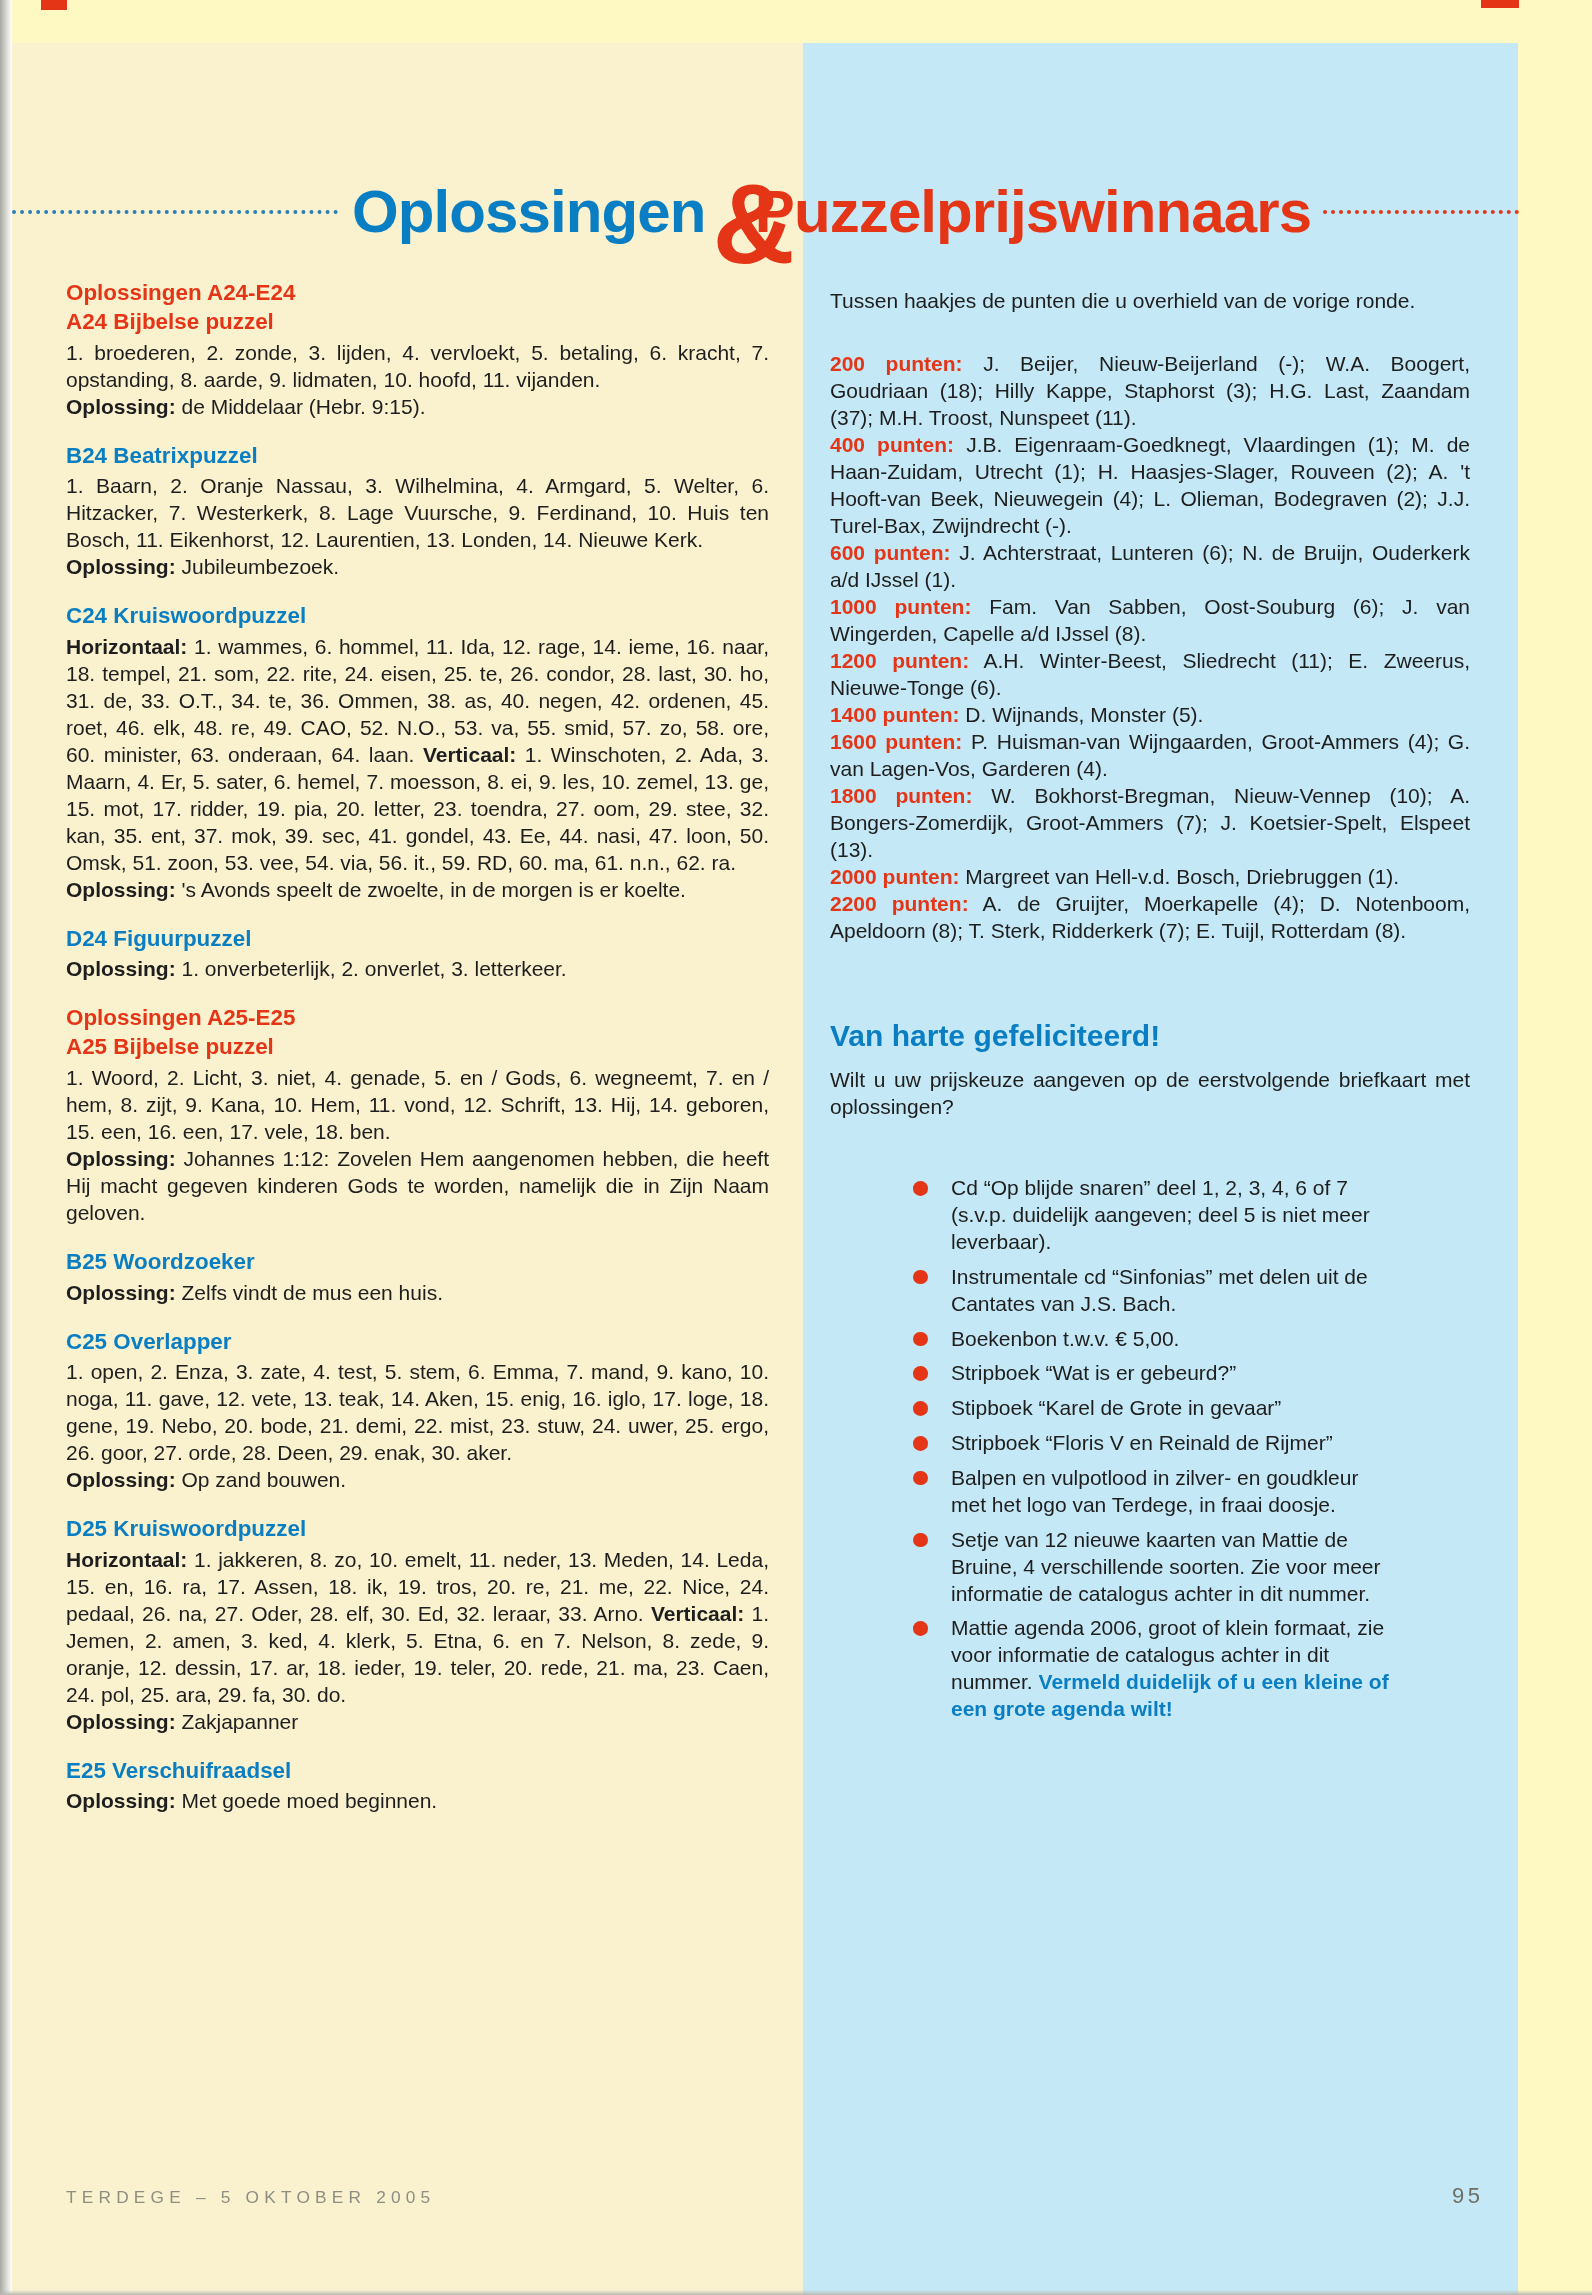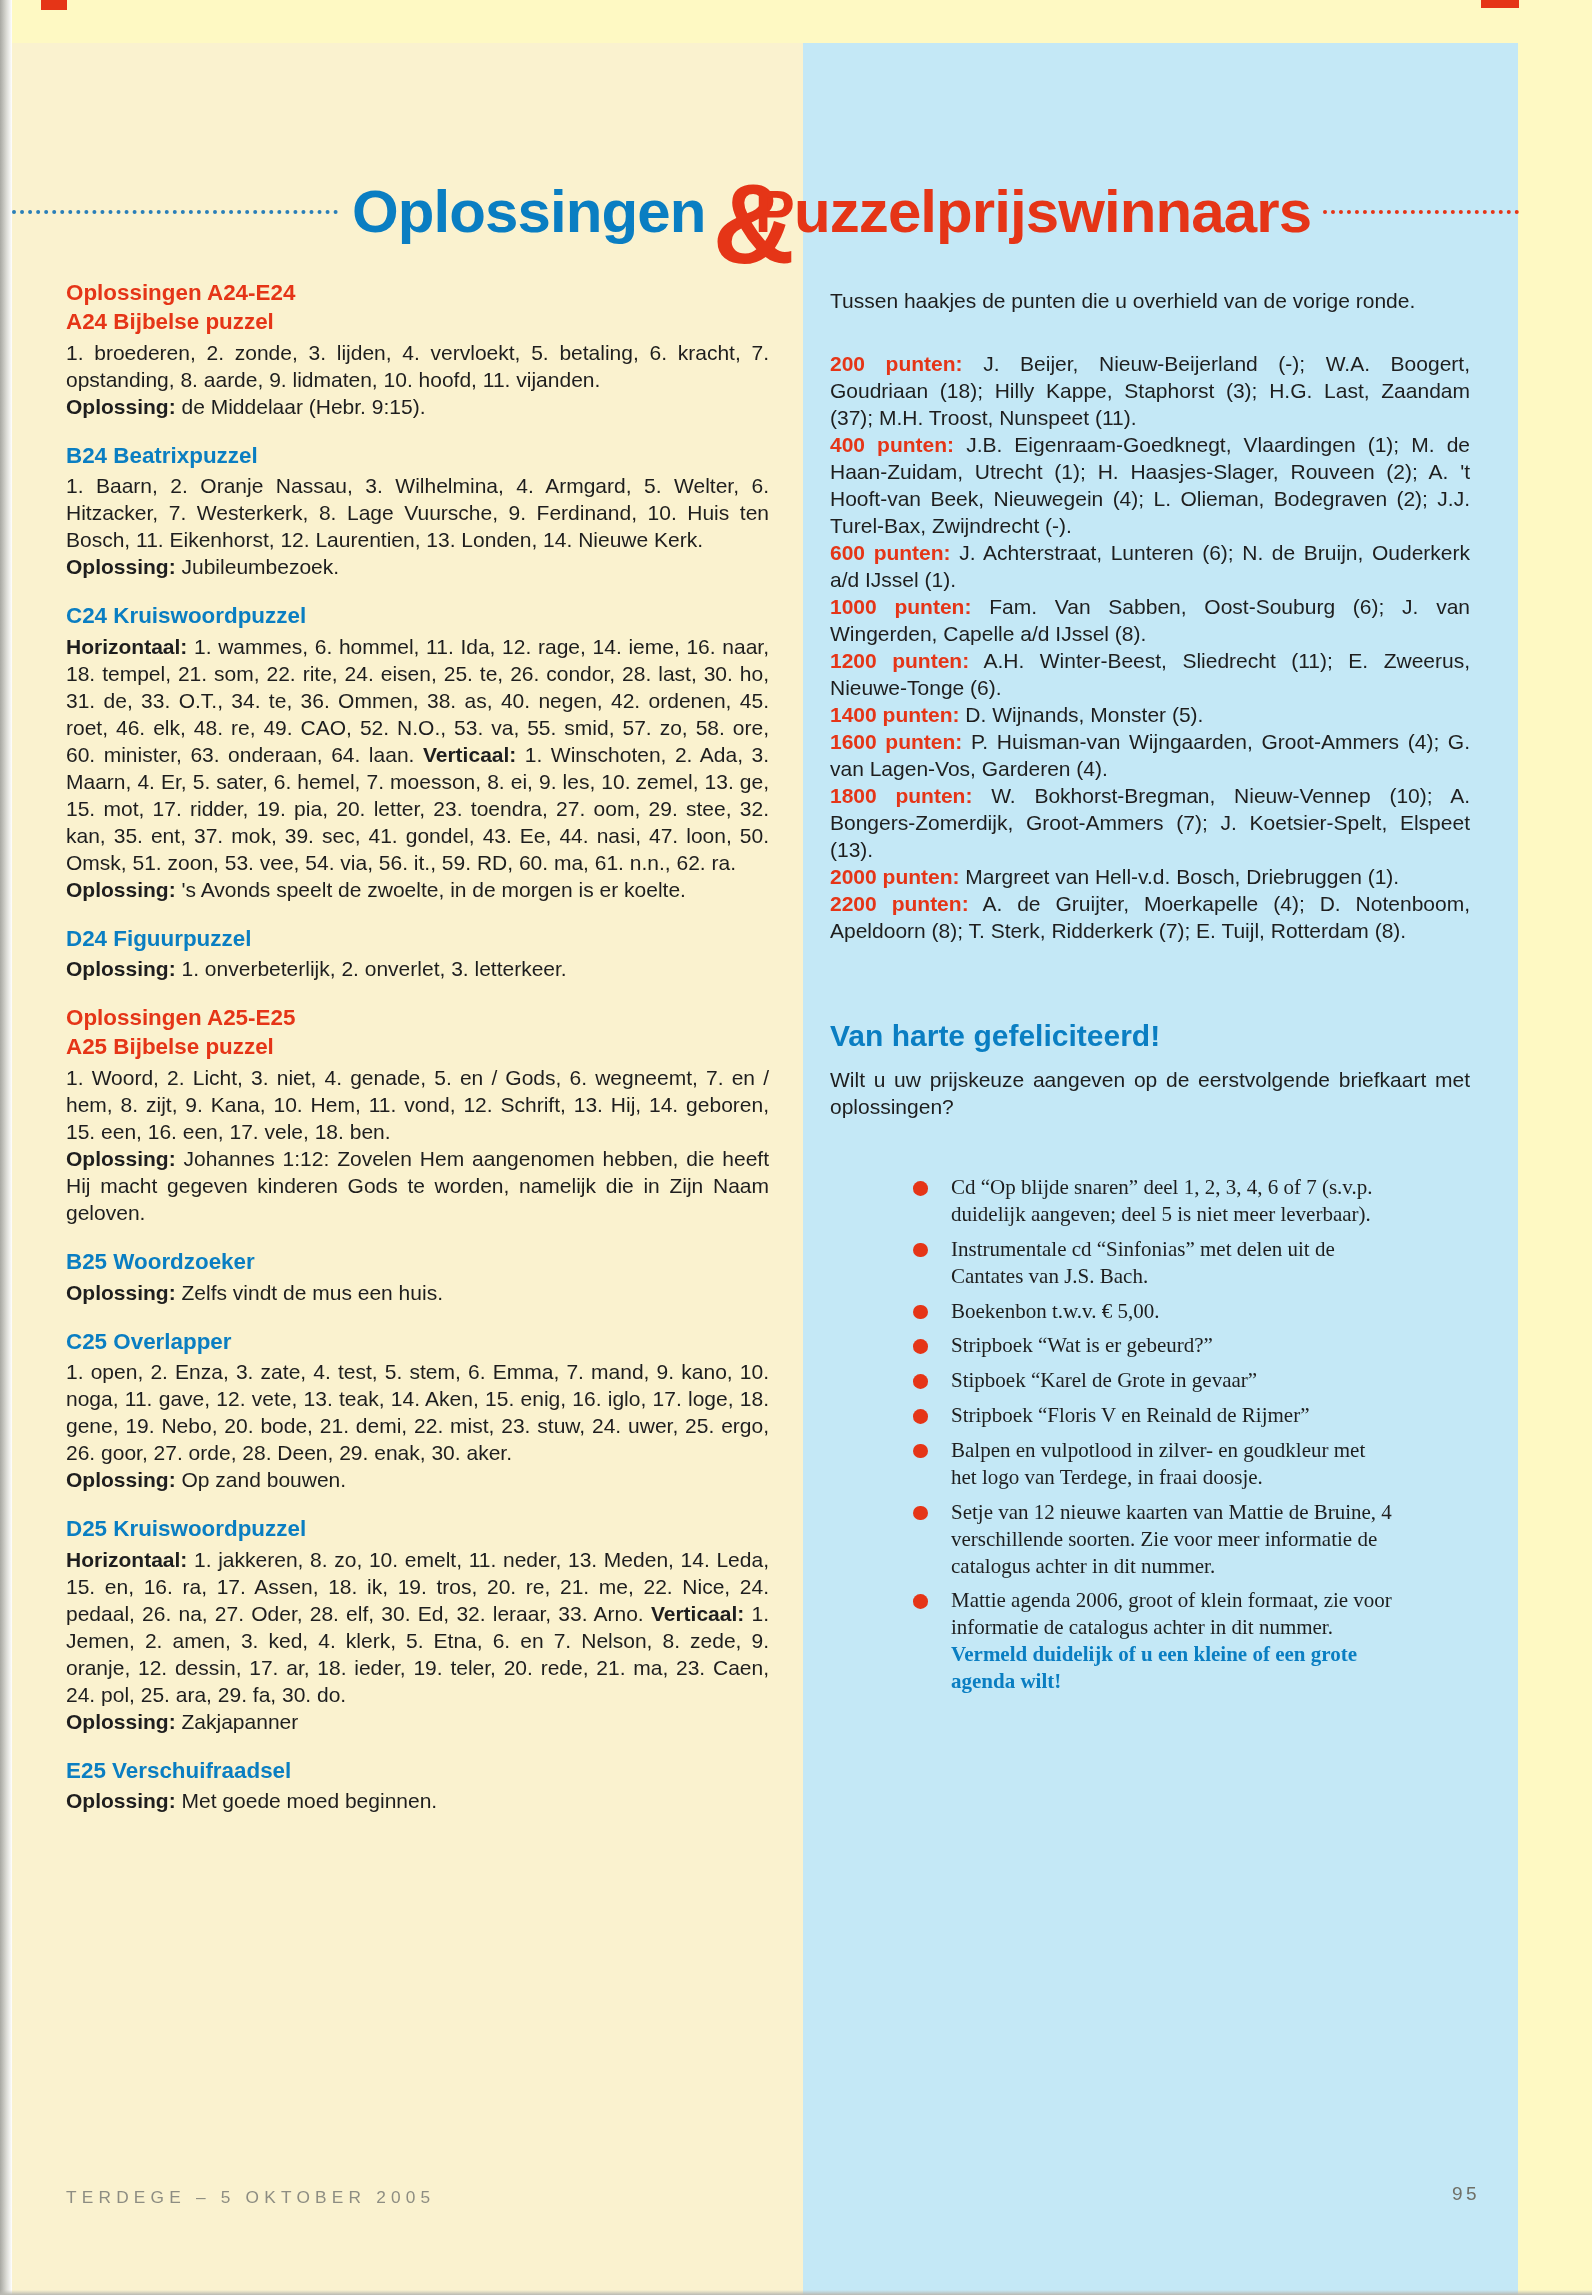--- a/index.html
+++ b/index.html
@@ -71,41 +71,41 @@
   p.intro { margin-bottom:36px; }
   .winner { margin:0; }
   .winner .pts { color:#e53517; font-weight:bold; }
 
   h2.congrats {
     font-size:30px; line-height:36px; font-weight:bold; color:#0a7ec2;
     margin:74px 0 12px 0;
   }
 
   ul.prizes {
-    list-style:none; margin:54px 0 0 83px; padding:0; width:483px;font-family:Liberation Serif, serif;
+    list-style:none; margin:54px 0 0 83px; padding:0; width:483px;
   }
   ul.prizes li {
     position:relative; padding-left:38px;
     font-size:21px; line-height:27px; text-align:left;
     margin-bottom:7.8px;
   }
   .dot {
     position:absolute; left:0; top:7px;
     width:14.7px; height:14.7px; border-radius:50%;
     background:#e53517;
   }
   .bb { font-weight:bold; color:#0a7ec2; }
 
   .footer-left {
     position:absolute; left:66px; top:2187px; z-index:3;
     font-size:17.3px; letter-spacing:5.2px; color:#8d8d82;
   }
   .footer-right {
     position:absolute; left:1452px; top:2183px; z-index:3;
-    font-size:19px; letter-spacing:3.5px; color:#6f6f66;
+    font-size:22px; letter-spacing:3.5px; color:#6f6f66;
   }
 </style>
 </head>
 <body>
 
 <div class="page">
 
   <div class="panel panel-left"></div>
   <div class="panel panel-right"></div>
   <div class="scan-edge-left"></div>

